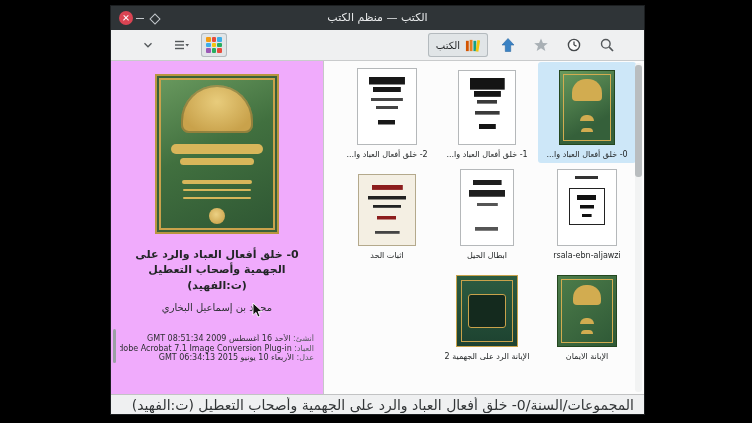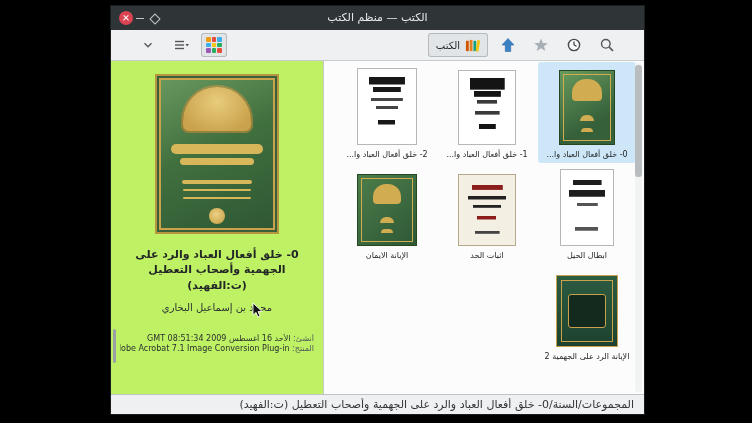--- a/index.html
+++ b/index.html
@@ -148,21 +148,21 @@
   .cv-green-dark{width:62px;height:72px;background:linear-gradient(#2c5c41,#1d4230);border:1px solid #c9a24b;}
   .cv-green-dark::before{content:"";position:absolute;inset:4px;border:1px solid #c9a24b;}
   .cv-green-dark::after{content:"";position:absolute;left:50%;top:50%;transform:translate(-50%,-50%);
     width:36px;height:32px;background:#142a1e;border:1px solid #c9a24b;border-radius:3px;}
 
   
   .vtrack{position:absolute;top:2px;bottom:2px;right:2px;width:7px;background:#f2f3f3;border-radius:3px;}
   .vthumb{position:absolute;top:2px;right:0;width:7px;height:112px;background:#b9bdbf;border-radius:3px;}
 
   
-  .details-panel{flex:0 0 212px;position:relative;background:#bef264;padding-top:13px;overflow:hidden;}
+  .details-panel{flex:0 0 212px;position:relative;background:#f0abfc;padding-top:13px;overflow:hidden;}
   .cover-large{
     width:124px;height:160px;margin:0 auto;position:relative;
     background:linear-gradient(155deg,#6a9a5f 0%,#41703f 45%,#2e5633 100%);
     border:2px solid #b8963f;
     box-shadow:inset 0 0 0 2px #39603a, inset 0 0 0 4px #caa24b;
   }
   .cover-large .dome{position:absolute;top:9px;left:50%;transform:translateX(-50%);
     width:72px;height:48px;border-radius:36px 36px 8px 8px;
     background:radial-gradient(ellipse at 50% 35%, #e8cc7c, #c9a24b 75%);
     box-shadow:inset 0 0 0 2px rgba(46,70,34,.35);}
@@ -185,21 +185,21 @@
   .mrow{font-size:8px;line-height:9.6px;color:#34373a;white-space:nowrap;overflow:hidden;}
   .mlabel{color:#55595c;}
   .mval{color:#2b2e30;}
   .dscroll{position:absolute;left:2px;top:268px;width:3px;height:34px;background:#9ba0a4;border-radius:2px;}
 
   
   .statusbar{
     flex:0 0 20px;background:#eff0f1;border-top:1px solid #c2c3c4;
     display:flex;align-items:center;direction:rtl;padding:0 10px;
   }
-  .statusbar span{font-size:11px;color:#323537;direction:rtl;white-space:nowrap;overflow:hidden;}
+  .statusbar span{font-size:14px;color:#323537;direction:rtl;white-space:nowrap;overflow:hidden;}
 
   
   .cursor{position:absolute;left:252px;top:302px;width:12px;height:18px;}
   svg{display:block;}
 </style>
 </head>
 <body>
 
 <div class="stage">
   <div class="window">
@@ -285,20 +285,24 @@
           <div class="cell">
             <div class="thumb cv-white-a"></div>
             <div class="caption">1- خلق أفعال العباد وا...</div>
           </div>
 
           <div class="cell">
             <div class="thumb cv-white-c"></div>
             <div class="caption">2- خلق أفعال العباد وا...</div>
           </div>
           <div class="cell">
+            <div class="thumb cv-white-frame"></div>
+            <div class="caption">rsala-ebn-aljawzi</div>
+          </div>
+          <div class="cell">
             <div class="thumb cv-white-b"></div>
             <div class="caption">ابطال الحيل</div>
           </div>
 
           <div class="cell">
             <div class="thumb cv-cream"></div>
             <div class="caption">اثبات الحد</div>
           </div>
           <div class="cell">
             <div class="thumb cv-green-b"></div>
@@ -324,22 +328,26 @@
         </div>
         <div class="d-title">0- خلق أفعال العباد والرد على الجهمية وأصحاب التعطيل (ت:الفهيد)</div>
         <div class="d-author">محمد بن إسماعيل البخاري</div>
 
         <div class="meta">
           <div class="mrow">
             <span class="mlabel">أنشئ:</span>
             <span class="mval">الأحد 16 أغسطس 2009 08:51:34 GMT</span>
           </div>
           <div class="mrow">
-            <span class="mlabel">المنتج:</span>
+            <span class="mlabel">العباد:</span>
             <span class="mval">Adobe Acrobat 7.1 Image Conversion Plug-in</span>
+          </div>
+          <div class="mrow">
+            <span class="mlabel">عدل:</span>
+            <span class="mval">الأربعاء 10 يونيو 2015 06:34:13 GMT</span>
           </div>
 
         </div>
 
         <div class="dscroll"></div>
       </div>
 
     </div>
 
     <div class="statusbar">

